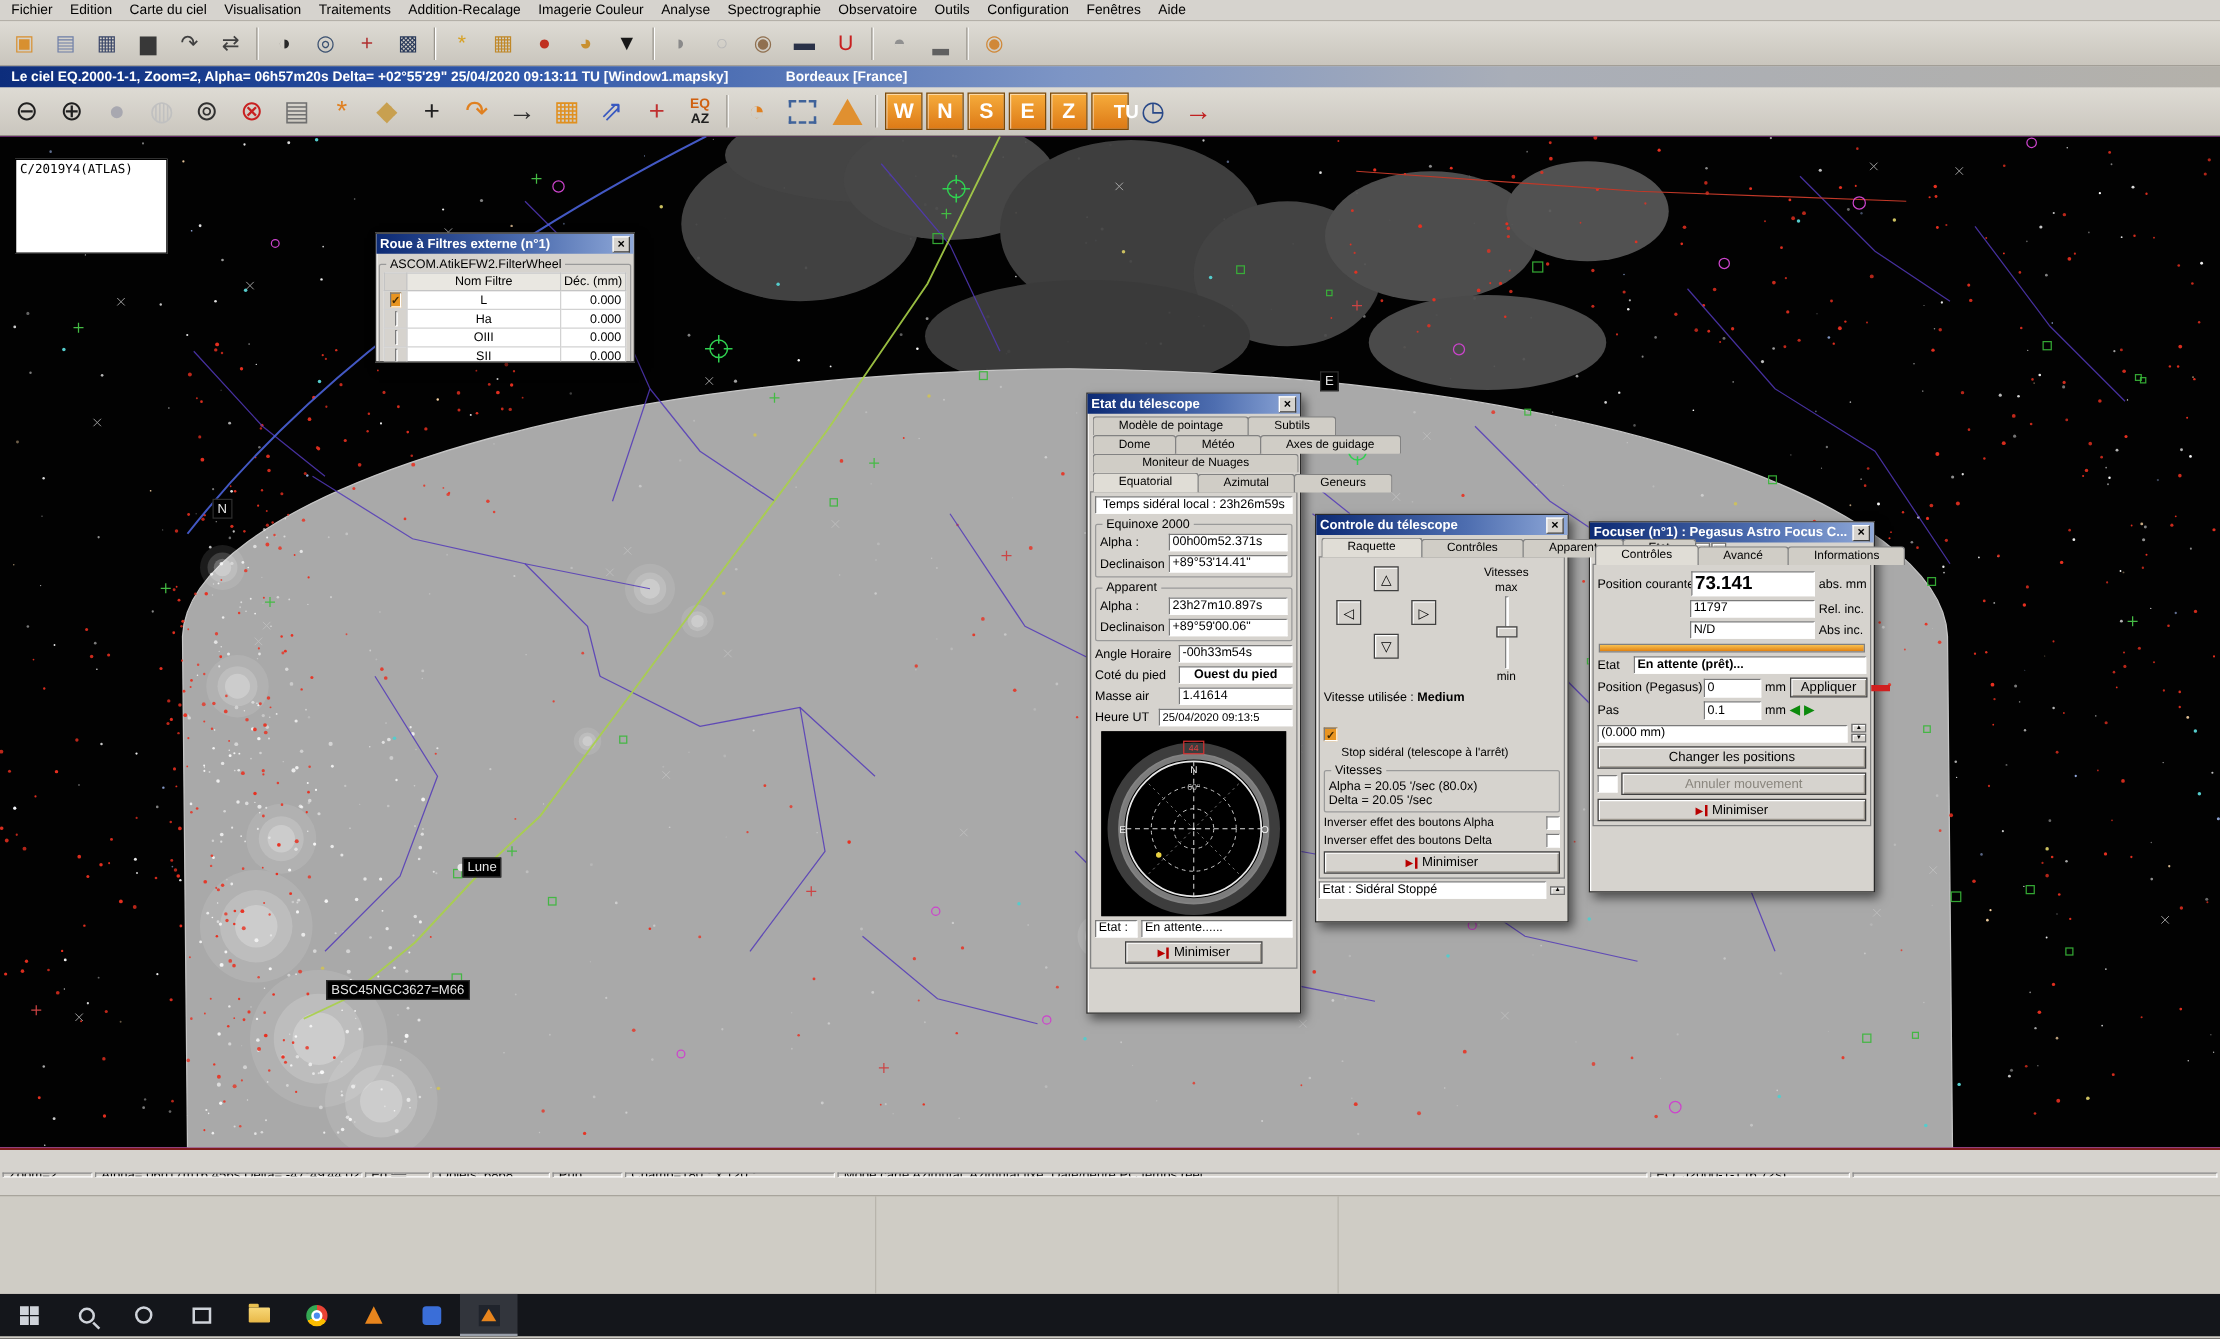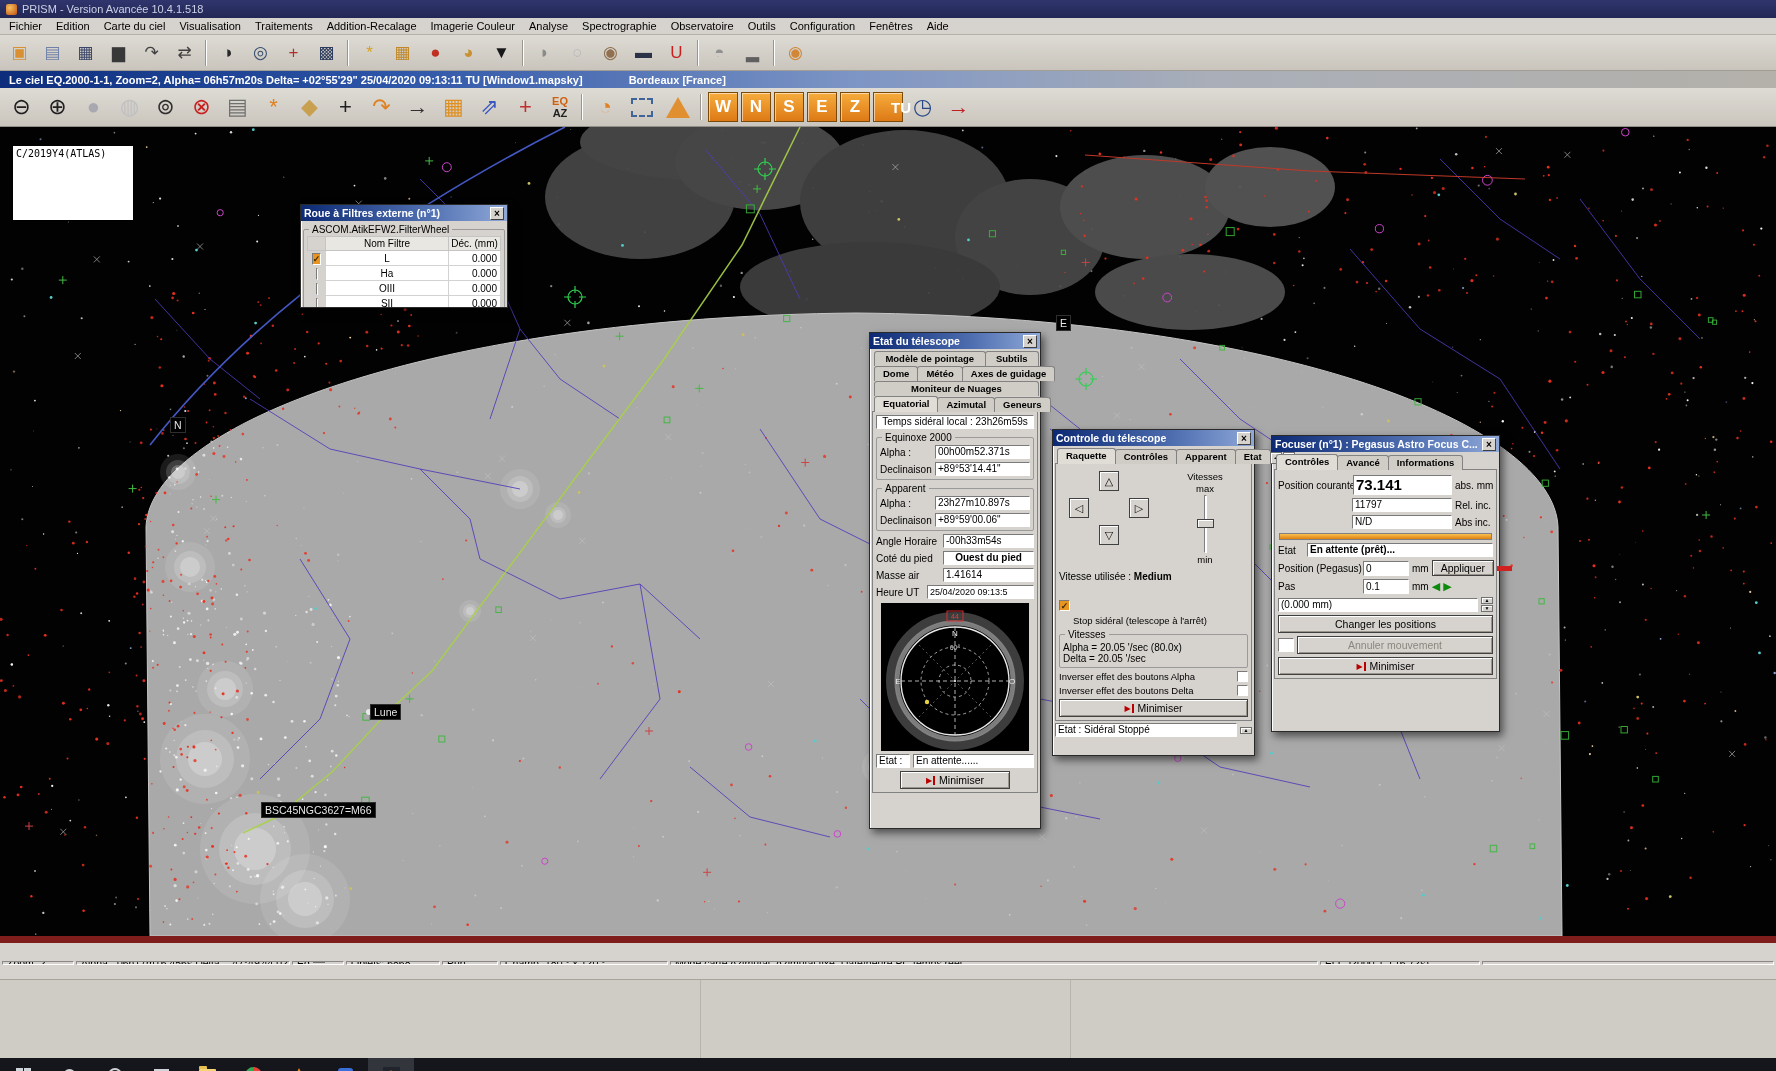--- a/index.html
+++ b/index.html
@@ -54,22 +54,22 @@
   .win { position:absolute; background:#d6d3ce; border:1px solid #2a2a2a;
     box-shadow:inset 1px 1px 0 #fff, 3px 4px 8px rgba(0,0,0,.55); }
   .wtitle { height:16px; background:linear-gradient(90deg,#0c2a74,#4e6eb0 60%,#8fa8d8);
     display:flex; align-items:center; padding:0 3px; gap:3px; }
   .wtitle-text { color:#fff; font-weight:bold; font-size:10.5px; flex:1; white-space:nowrap; overflow:hidden; }
   .wclose { width:14px; height:13px; background:#d6d3ce; border:1px solid; border-color:#fff #404040 #404040 #fff;
     font-size:10px; line-height:11px; text-align:center; font-weight:bold; flex:0 0 auto; }
   .wbody { padding:2px; position:relative; }
 
   .tabs { display:flex; padding-left:2px; position:relative; z-index:2; align-items:flex-end; }
-  .tab { font-size:9.5px; height:15px; line-height:14px; padding:0 8px; background:#d0cdc6;
-    border:1px solid #828282; border-bottom:none; border-radius:3px 3px 0 0; margin-right:-1px; white-space:nowrap;font-weight:bold; }
+  .tab { font-size:9.5px; height:15px; line-height:14px; padding:0 20px; background:#d0cdc6;
+    border:1px solid #828282; border-bottom:none; border-radius:3px 3px 0 0; margin-right:-1px; white-space:nowrap; }
   .tab.active { background:#e0ddd6; height:16px; }
   .stretch .tab { flex:1 1 auto; text-align:center; }
   .tabpane { border:1px solid #828282; background:#d6d3ce; padding:3px; margin-top:-1px; position:relative; z-index:1; }
 
   .row { display:flex; align-items:center; gap:3px; margin-top:3px; }
   .lbl { font-size:10px; white-space:nowrap; }
   .field { border:1px solid; border-color:#7a7a7a #fff #fff #7a7a7a; background:#fff; font-size:10px;
     padding:0 2px; height:14px; line-height:12px; white-space:nowrap; overflow:hidden; }
   .flex1 { flex:1; } .tr { text-align:left; } .tc { text-align:center; } .b { font-weight:bold; }
   .small9 { font-size:9px; }
@@ -113,21 +113,21 @@
   .tabspin span { width:12px; height:12px; background:#d6d3ce; border:1px solid #707070;
     box-shadow:inset 1px 1px 0 #fff; font-size:6px; line-height:11px; text-align:center; }
 
   
   .fbar { height:7px; margin:4px 1px 2px; border:1px solid #808080; background:linear-gradient(#f8c050,#e08010); }
   .redbar { width:15px; height:5px; background:#d02020; flex:0 0 auto; }
   .garr { color:#0c8a0c; font-size:11px; line-height:11px; }
   .bigval { height:20px; font-size:15px; font-weight:bold; line-height:18px; }
 
   
-  .statusbar { height:21px; background:#d6d3ce; border-top:7px solid #7f1d1d; display:flex; align-items:stretch;
+  .statusbar { height:21px; background:#d6d3ce; border-top:2px solid #7f1d1d; display:flex; align-items:stretch;
     padding:18px 2px; gap:2px; }
   .sseg { border:1px solid; border-color:#888 #fff #fff #888; font-size:10.5px; padding:1px 4px;
     display:flex; align-items:center; gap:3px; white-space:nowrap; overflow:hidden; }
 
   .bottom-gray { height:79px; background:#cfccc5; border-top:1px solid #a8a49c; position:relative; }
   .vline { position:absolute; top:0; bottom:0; width:1px; background:#b8b4ac; }
 
   
   .taskbar { height:34px; background:#14161b; display:flex; align-items:stretch; }
   .tkrow { display:flex; }
@@ -153,24 +153,20 @@
   .bapp { width:15px; height:15px; border-radius:3px; background:#3a6ed8; display:inline-block; }
   .prismic { width:17px; height:17px; background:#20242c; display:flex; align-items:center; justify-content:center; }
   .prismic i { width:0; height:0; border-left:6px solid transparent; border-right:6px solid transparent;
     border-bottom:10px solid #e8851d; }
 </style>
 </head>
 <body>
 
 <div class="screen">
 
-  <div class="app-titlebar">
-    <span class="app-icon"></span>
-    <span>PRISM - Version Avancée  10.4.1.518</span>
-  </div>
 
   <div class="menubar">
     <span class="menu-item">Fichier</span>
     <span class="menu-item">Edition</span>
     <span class="menu-item">Carte du ciel</span>
     <span class="menu-item">Visualisation</span>
     <span class="menu-item">Traitements</span>
     <span class="menu-item">Addition-Recalage</span>
     <span class="menu-item">Imagerie Couleur</span>
     <span class="menu-item">Analyse</span>

